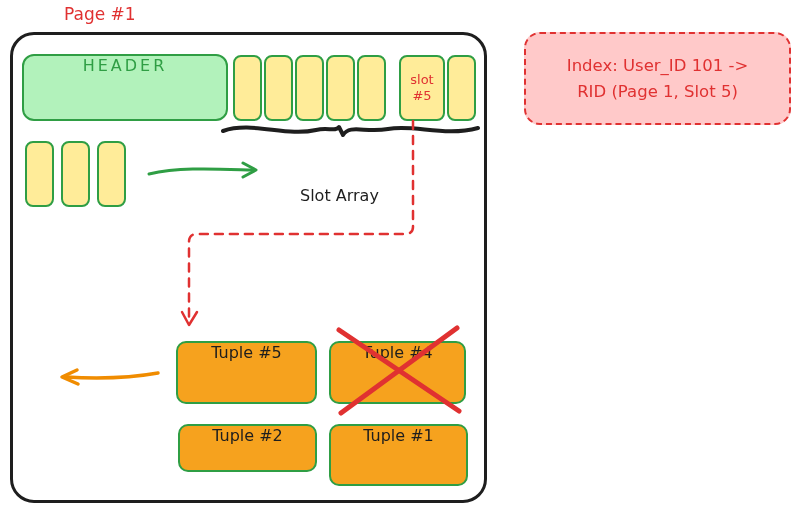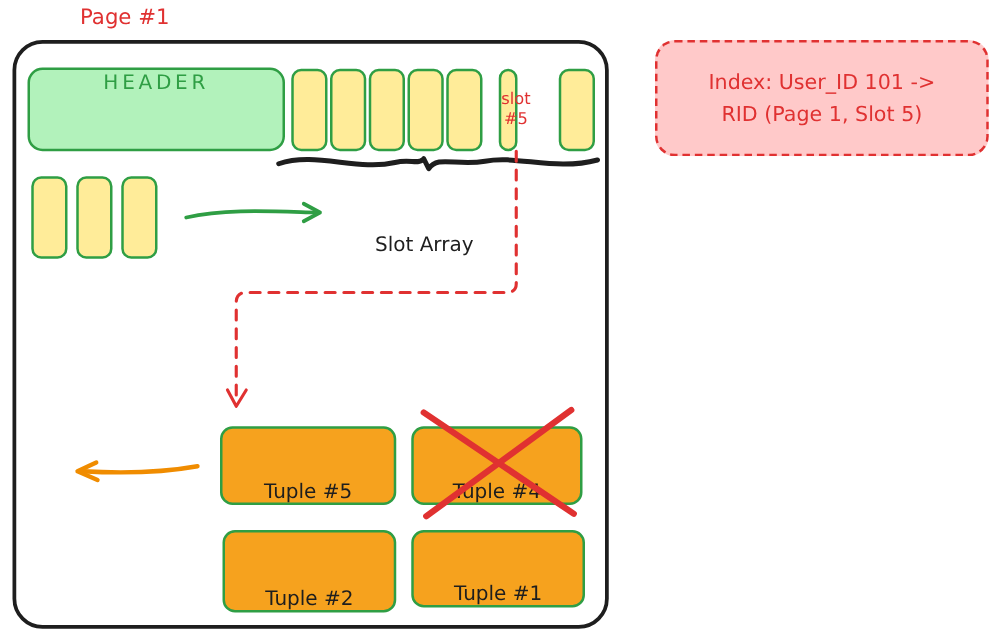--- a/index.html
+++ b/index.html
@@ -29,40 +29,40 @@
     display:flex; justify-content:center;
     color:var(--green,#2f9e44); font-size:16px; letter-spacing:3px;
   }
   .slot {
     position:absolute; width:29px; height:66px;
     background:var(--yellow-fill,#ffec99);
     border:2px solid var(--green,#2f9e44);
     border-radius:8px; box-sizing:border-box;
   }
   .slot-labeled {
-    width:15px; display:flex; align-items:center; justify-content:flex-start;
+    width:46px; display:flex; align-items:center; justify-content:flex-start;
     text-align:center; color:var(--red,#e03131);
     font-size:13px; line-height:1.25;
   }
   .slot-array-label {
     position:absolute; left:300px; top:141px;
     color:var(--ink,#1e1e1e); font-size:16px;margin-top:45px;
   }
   .tuple {
     position:absolute;
     background:var(--orange-fill,#f6a21e);
     border:2px solid var(--green,#2f9e44);
     border-radius:10px; box-sizing:border-box;
-    display:flex; align-items:flex-end; justify-content:center;
+    display:flex; align-items:flex-start; justify-content:center;
     color:var(--ink,#1e1e1e); font-size:16px;
   }
   .tuple5 { left:176px; top:341px; width:141px; height:63px; }
   .tuple4 { left:329px; top:341px; width:137px; height:63px; }
   .tuple3 { left:15px;  top:424px; width:152px; height:62px; }
-  .tuple2 { left:178px; top:424px; width:139px; height:66px; }
+  .tuple2 { left:178px; top:424px; width:139px; height:48px; }
   .tuple1 { left:329px; top:424px; width:139px; height:62px; }
   .index-box {
     position:absolute; left:524px; top:32px; width:267px; height:93px;
     background:var(--pink-fill,#ffc9c9);
     border:2.5px dashed var(--red,#e03131);
     border-radius:16px; box-sizing:border-box;
     display:flex; flex-direction:column; align-items:center; justify-content:center;
     color:var(--red,#e03131); font-size:16.5px; line-height:1.55; text-align:right;
   }
   .overlay {

